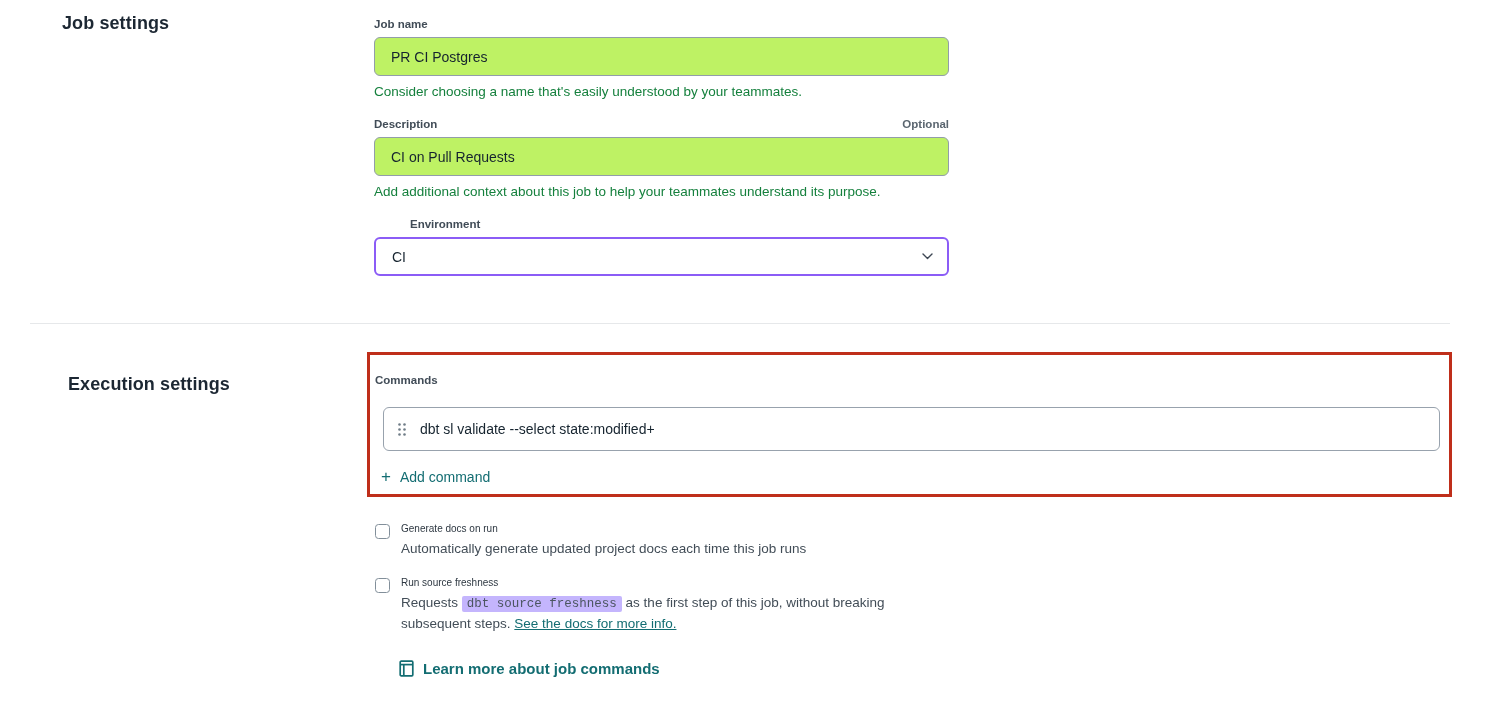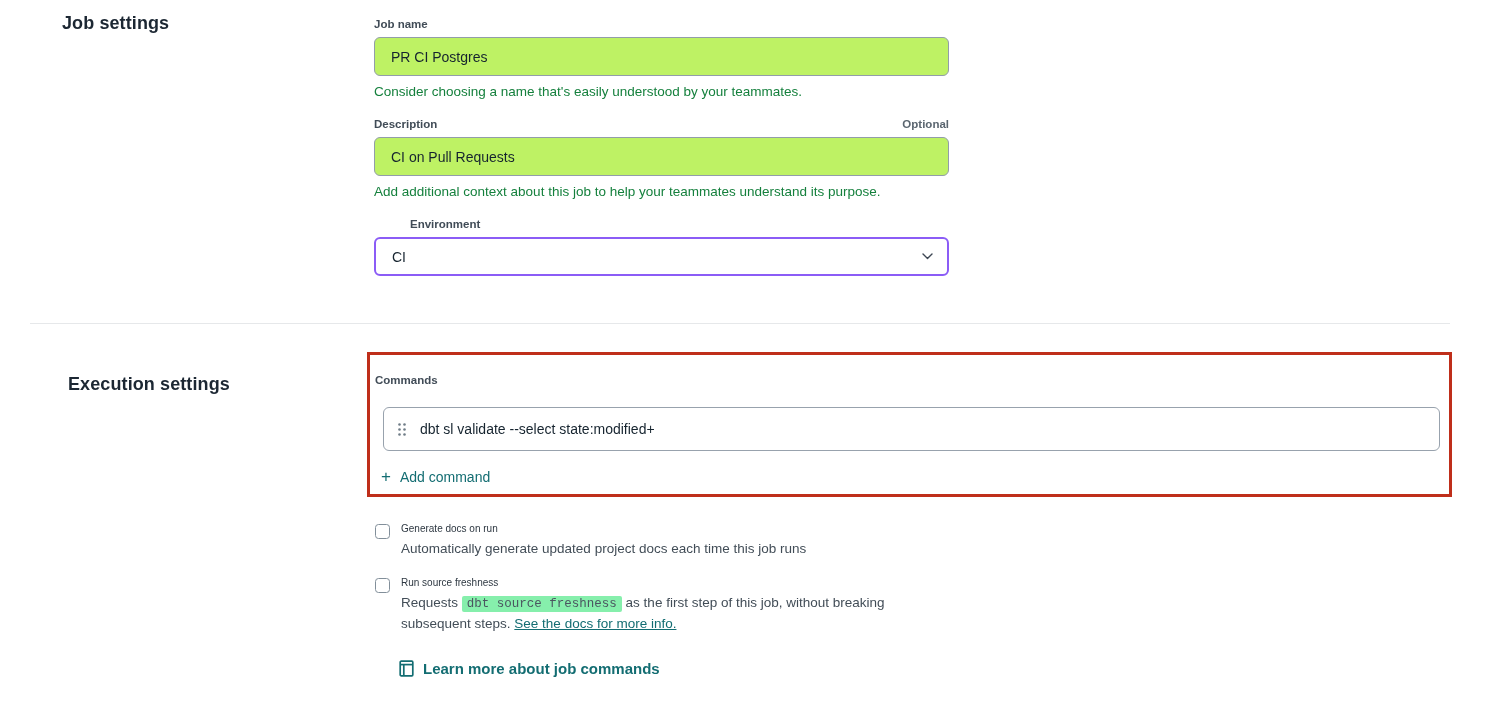--- a/index.html
+++ b/index.html
@@ -63,21 +63,21 @@
   #check-docs      { left:375px; top:523px; }
   #check-freshness { left:375px; top:577px; }
   .checkbox {
     width:15px; height:15px; border:1.5px solid #828f9a; border-radius:3.5px;
     background:#fff; flex:0 0 auto; margin-top:1px; cursor:pointer;
   }
   .check-label { font-size:10px; font-weight:normal; color:#2e3842; cursor:pointer; }
   .check-desc { font-size:13.5px; color:#424d57; margin-top:5px; line-height:20px; max-width:537px; }
   .code-chip {
     font-family:"Liberation Mono", monospace; font-size:12.5px; color:#4b5560;
-    background:#86efac; padding:1px 5px; border-radius:2px;
+    background:#c4b5fd; padding:1px 5px; border-radius:2px;
   }
   .docs-link { color:#136d72; text-decoration:underline; cursor:pointer;margin-top:12px; }
 
   .learn-more {
     left:374px; top:660px; display:flex; align-items:center; gap:9px;
     background:none; border:none; cursor:pointer;
     color:#136d72; font-size:15px; font-weight:bold; font-family:"Liberation Sans", sans-serif;margin-left:25px;
   }
 </style>
 </head>

